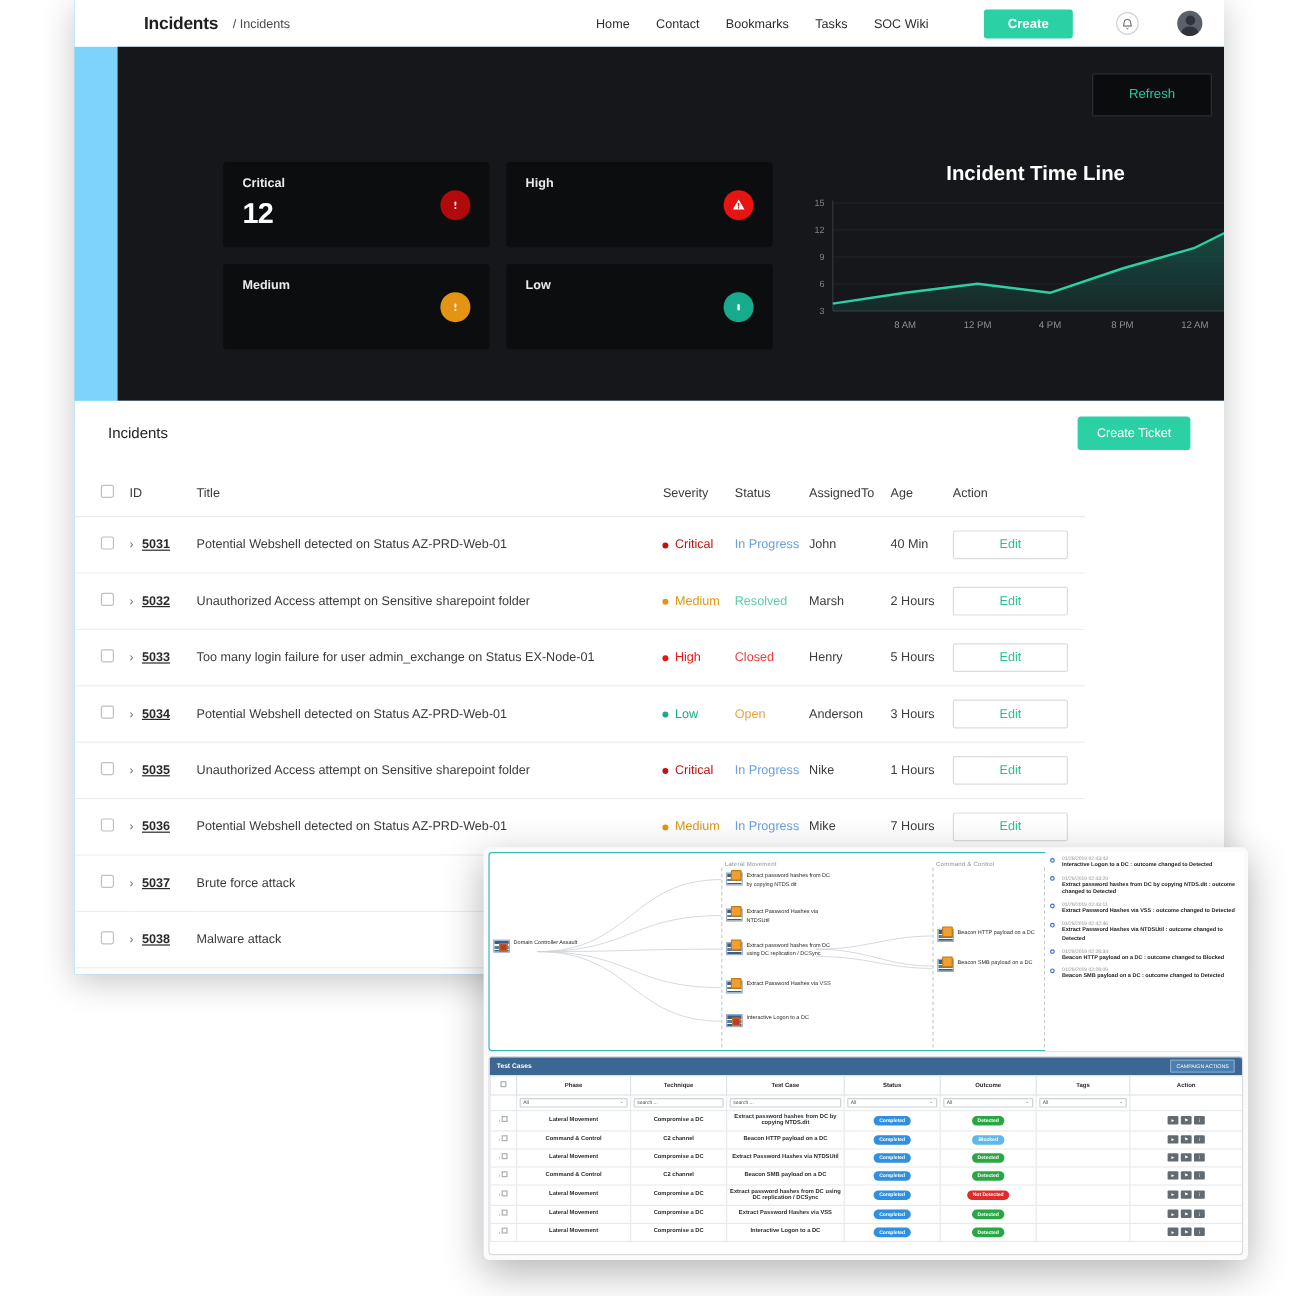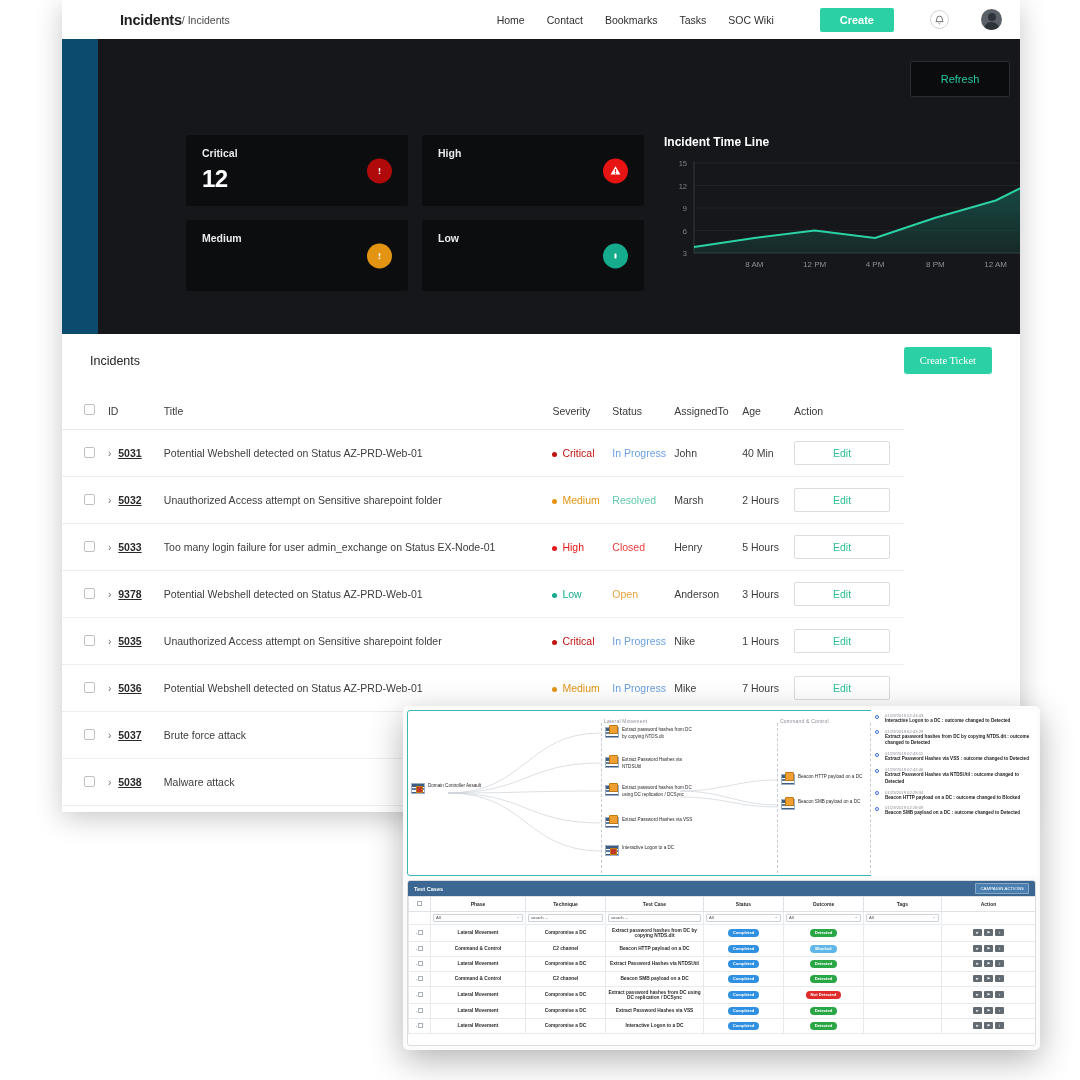--- a/index.html
+++ b/index.html
@@ -11,38 +11,38 @@
     overflow: hidden;
     font-size: 12px;
     color: #2b2b2b;
   }
 
   
   #app-window {
     position: absolute;
     left: 62px; top: 0px;
     width: 958px; height: 812px;
-    background: #0c4a6e;
+    background: #7dd3fc;
     box-shadow: 0 6px 26px rgba(0,0,0,0.22);
     overflow: hidden;
   }
 
   
   #topnav {
     position: absolute; left: 0; top: 0;
     width: 958px; height: 39px;
     background: #ffffff;
     display: flex; align-items: center;
   }
   #brand-title {
     margin-left: 58px;
     font-size: 14.5px; font-weight: bold; color: #1f1f1f;
     letter-spacing: -0.2px;
   }
-  #breadcrumb { margin-left: 0; font-size: 10.5px; color: #4a4a4a; }
+  #breadcrumb { margin-left: 12px; font-size: 10.5px; color: #4a4a4a; }
   .nav-links { margin-left: auto; display: flex; align-items: center; gap: 22px; }
   .nav-link { font-size: 10.5px; color: #2e2e2e; cursor: pointer; }
   #create-button {
     margin-left: 24px;
     background: #2bd1a4; color: #fff;
     font-size: 11px; font-weight: 600;
     padding: 6px 20px; border: none; border-radius: 2px;
     cursor: pointer;
   }
   .bell-wrap {
@@ -105,36 +105,36 @@
     width: 25px; height: 25px; border-radius: 50%;
     display: flex; align-items: center; justify-content: center;
     color: #fff; font-size: 12px;
   }
   #card-critical { left: 88px; top: 96px; width: 222px; }
   #card-high     { left: 324px; top: 96px; width: 222px; }
   #card-medium   { left: 88px; top: 181px; width: 222px; }
   #card-low      { left: 324px; top: 181px; width: 222px; }
 
   #chart-panel { position:absolute; left: 566px; top: 96px; width: 398px; height: 156px; }
-  #chart-title { font-size: 12px; font-weight: bold; color: #fff; }
+  #chart-title { font-size: 17px; font-weight: bold; color: #fff; text-align: center; }
 
   
   #incidents-section {
     position: absolute; left: 0; top: 334px;
     width: 958px; height: 478px; background: #fff;
   }
   #incidents-header {
     position:absolute; left: 0; top: 0; width: 958px; height: 53px;
     display:flex; align-items:center; padding: 0 28px;
   }
   #incidents-title { font-size: 12.5px; color: #232323; }
   #create-ticket-button {
     margin-left:auto; background:#2bd1a4; color:#fff; border:none; border-radius:3px;
     font-size:10.5px; padding: 8px 16px; cursor:pointer;
-    font-family: Liberation Serif, serif;
+    font-family: Liberation Sans, sans-serif;
   }
   table.incidents { position:absolute; top: 62px; left: 0; width: 842px; border-collapse: collapse; }
   table.incidents th {
     text-align:left; font-size: 10.5px; font-weight: normal; color: #3a3a3a;
     padding: 8px 0 12px 0; border-bottom: 1px solid #e9e9e9;
   }
   table.incidents td {
     font-size: 10.5px; color: #3c3c3c; padding: 11px 0;
     border-bottom: 1px solid #eeeeee; vertical-align: middle;
   }
@@ -394,21 +394,21 @@
    <td class="col-sev"><span class="sev-dot" style="background:#e31717"></span><span style="color:#e31717">High</span></td>
    <td class="col-status"><span style="color:#ec3a3a">Closed</span></td>
    <td class="col-assigned">Henry</td>
    <td class="col-age">5 Hours</td>
    <td class="col-action">
               <span class="edit-button">Edit</span>
             </td>
           </tr>
           <tr>
             <td class="col-chk"><span class="chk"></span></td>
-   <td class="col-id"><span class="row-expand">›</span><span class="id-link">9378</span></td>
+   <td class="col-id"><span class="row-expand">›</span><span class="id-link">5034</span></td>
    <td class="col-title">Potential Webshell detected on Status AZ-PRD-Web-01</td>
    <td class="col-sev"><span class="sev-dot" style="background:#17ab8d"></span><span style="color:#17ab8d">Low</span></td>
    <td class="col-status"><span style="color:#e8a33c">Open</span></td>
    <td class="col-assigned">Anderson</td>
    <td class="col-age">3 Hours</td>
    <td class="col-action">
               <span class="edit-button">Edit</span>
             </td>
           </tr>
           <tr>

